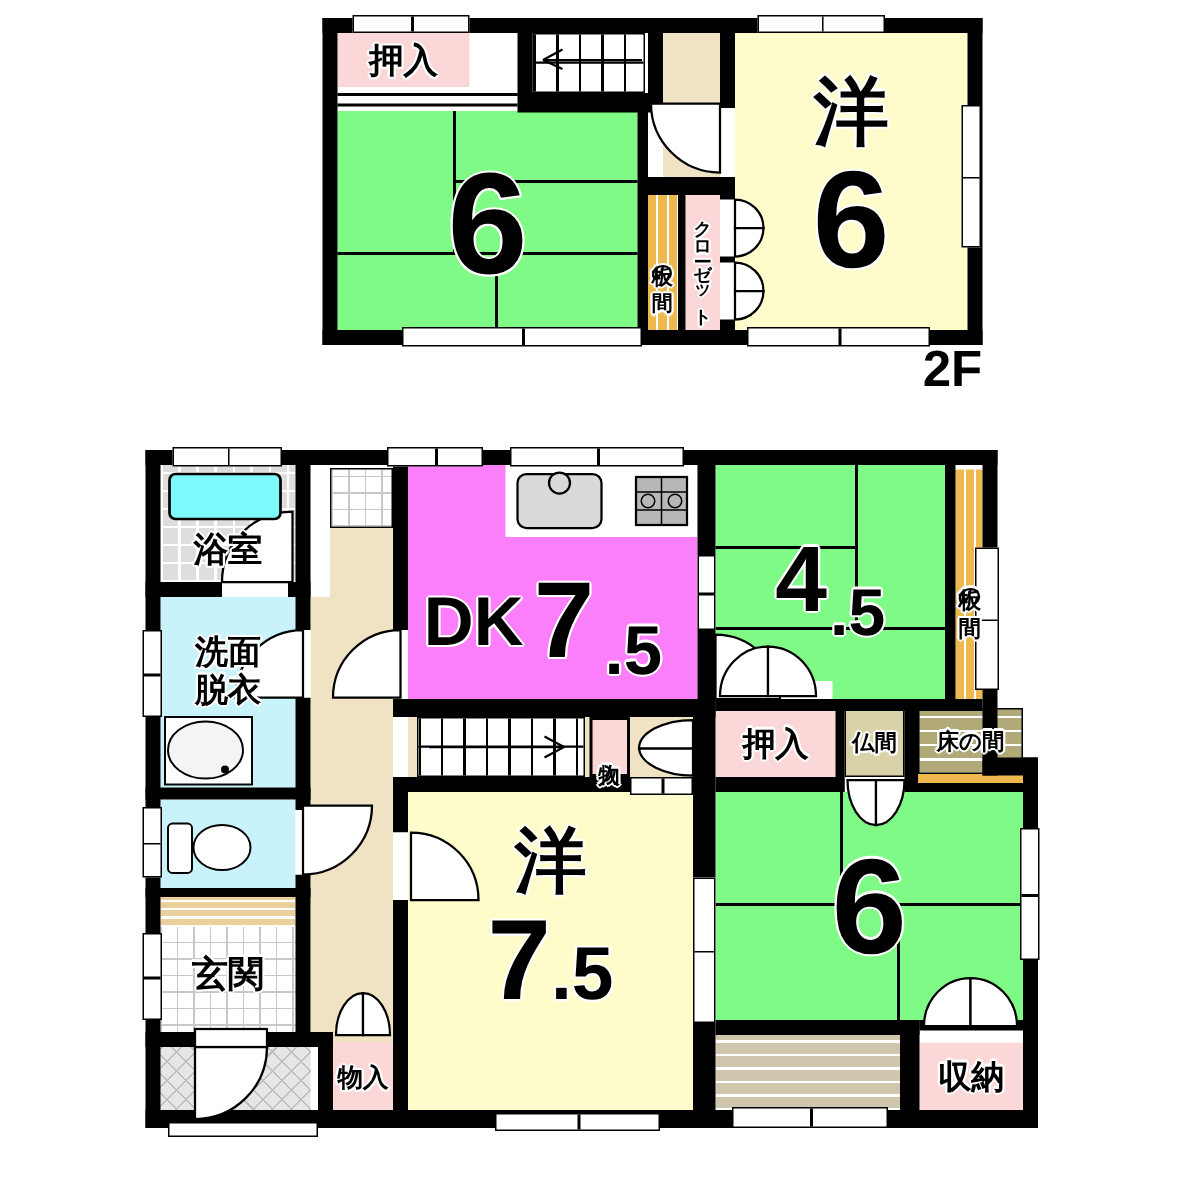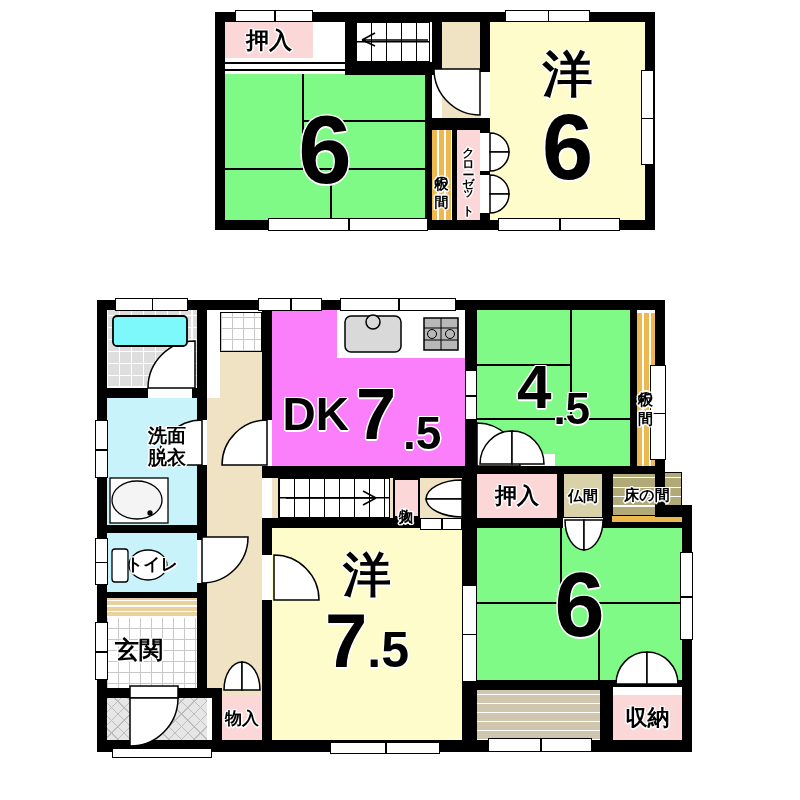--- a/index.html
+++ b/index.html
@@ -244,26 +244,27 @@
   </svg>
 
   <div class="lbl z5" style="left:225px;top:22px;width:88px;height:36px;font-size:23px;"><span>押入</span></div>
   <div class="lbl z5" style="left:225px;top:90px;width:200px;height:120px;font-size:96px;"><span>6</span></div>
   <div class="lbl vtext z5" style="left:431px;top:130px;width:22px;height:90px;font-size:14px;"><span>板の間</span></div>
   <div class="lbl vtext z5" style="left:456px;top:130px;width:25px;height:90px;font-size:12px;"><span>クローゼット</span></div>
   <div class="lbl z5" style="left:490px;top:28px;width:155px;height:185px;flex-direction:column;gap:2px;">
     <span style="font-size:50px;">洋</span>
     <span style="font-size:92px;">6</span>
   </div>
-
-  <div class="lbl z5" style="left:107px;top:415px;width:90px;height:64px;font-size:19px;flex-direction:column;line-height:1.15;padding-left:15px;">
+  <div class="lbl z5" style="left:600px;top:226px;width:70px;height:40px;font-size:34px;"><span>2F</span></div>
+
+  <div class="lbl z5" style="left:107px;top:348px;width:90px;height:36px;font-size:23px;"><span>浴室</span></div>
+  <div class="lbl z5" style="left:107px;top:415px;width:90px;height:64px;font-size:22px;flex-direction:column;line-height:1.15;">
     <span>洗面</span><span>脱衣</span>
   </div>
-  <div class="lbl z5" style="left:110px;top:545px;width:84px;height:38px;font-size:17px;"><span>トイレ</span></div>
-  <div class="lbl z5" style="left:94px;top:630px;width:90px;height:40px;font-size:24px;"><span>玄関</span></div>
+  <div class="lbl z5" style="left:107px;top:630px;width:90px;height:40px;font-size:24px;"><span>玄関</span></div>
   <div class="lbl z5" style="left:272px;top:372px;width:180px;height:84px;align-items:baseline;gap:7px;text-align:right;">
     <span style="font-size:46px;align-self:center;">DK</span>
     <span style="font-size:72px;align-self:center;">7</span>
     <span style="font-size:46px;align-self:flex-end;">.5</span>
   </div>
   <div class="lbl z5" style="left:477px;top:343px;width:153px;height:88px;gap:2px;">
     <span style="font-size:62px;align-self:center;">4</span>
     <span style="font-size:44px;align-self:flex-end;">.5</span>
   </div>
   <div class="lbl vtext z5" style="left:635px;top:320px;width:22px;height:140px;font-size:15px;"><span>板の間</span></div>

